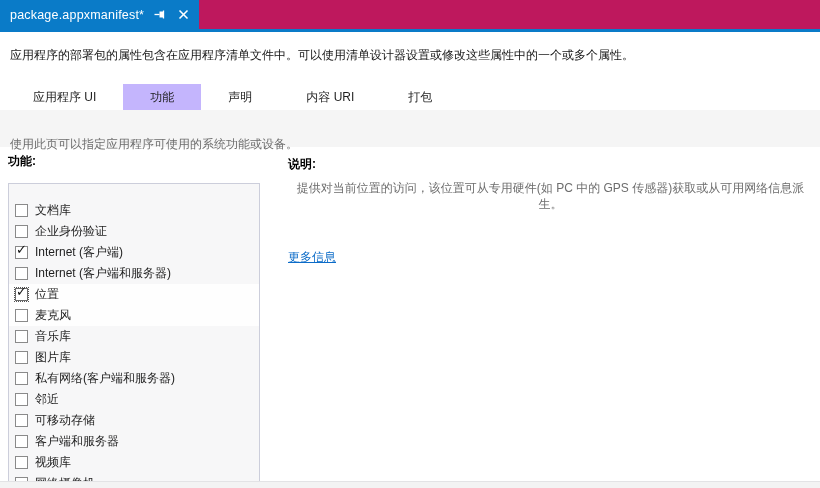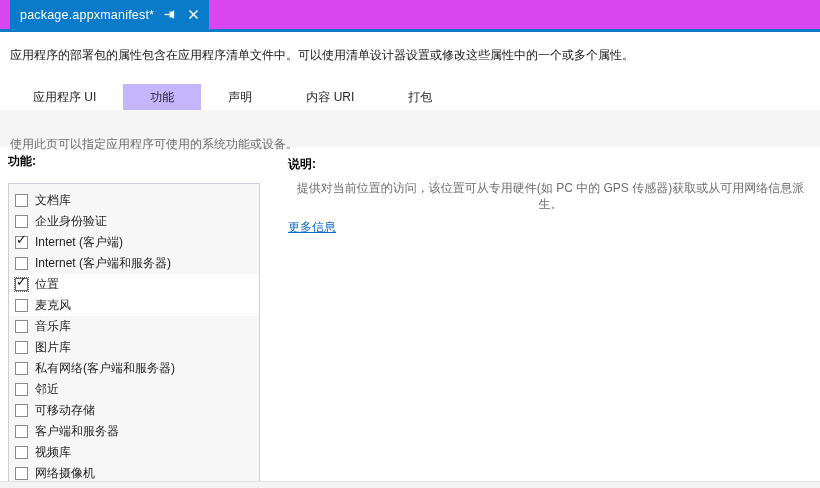--- a/index.html
+++ b/index.html
@@ -3,21 +3,21 @@
 <meta charset="utf-8">
 <style>
   * { margin:0; padding:0; box-sizing:border-box; }
   html,body { width:820px; height:488px; overflow:hidden; }
   body {
     font-family:"Liberation Sans","DejaVu Sans",sans-serif;
     font-size:12px; color:#1e1e1e; background:#ffffff; position:relative;
   }
 
   
-  .doc-tabbar { position:absolute; left:0; top:0; width:820px; height:29px; background:#d946ef;padding-left:10px; }
+  .doc-tabbar { position:absolute; left:0; top:0; width:820px; height:29px; background:#be185d; }
   .doc-tab {
     display:inline-flex; align-items:center; gap:9px; height:29px;
     background:#0a7bc8; color:#ffffff; padding:0 9px 0 10px; cursor:default;
   }
   .doc-tab-title { font-size:12.5px; letter-spacing:0.2px; }
   .doc-tab .ticon { display:inline-flex; align-items:center; justify-content:center; width:14px; height:14px; }
   .doc-tab .ticon svg { display:block; }
   .accent-line { position:absolute; left:0; top:29px; width:820px; height:3px; background:#0a7bc8; }
 
   
@@ -32,41 +32,41 @@
   .tabstrip .tab.active { background:#c4b5fd; }
 
   
   .hint-band { position:absolute; left:0; top:110px; width:820px; height:37px; background:#f5f5f5; }
   .hint-band .hint { position:absolute; left:10px; top:16px; line-height:37px; color:#6d6d6d; }
 
   
   .cap-label { position:absolute; left:8px; top:153px; font-weight:bold; color:#000; }
   .cap-list {
     position:absolute; left:8px; top:183px; width:252px; height:299px;
-    background:#f7f7f8; border:1px solid #cccedb; padding-top:6px; overflow:hidden;
+    background:#f7f7f8; border:1px solid #cccedb; padding-top:16px; overflow:hidden;
   }
   .cap-row { display:flex; align-items:center; height:21px; padding-left:6px; }
   .cap-row.hl { background:#fefefe; }
   .cbox {
     width:13px; height:13px; background:#ffffff; border:1px solid #8a8a8a;
     margin-right:7px; position:relative; flex:0 0 auto;
   }
   .cap-row.focused .cbox { outline:1px dotted #555; outline-offset:0px; border-color:#6a6a6a; }
   .cbox .check {
     position:absolute; left:0px; top:-4px; font-size:13px; font-weight:bold; color:#111;
     display:none; line-height:13px;
   }
   .cap-row.checked .cbox .check { display:block; }
   .cap-row .cap-text { white-space:nowrap; color:#1e1e1e; }
 
   
   .desc-panel { position:absolute; left:288px; top:156px; width:525px; }
   .desc-title { font-weight:bold; color:#000; margin-bottom:7px; }
   .desc-text { color:#6d6d6d; line-height:16px; margin-bottom:7px;text-align:center; }
-  .desc-link { color:#0c6cc8; text-decoration:underline; cursor:pointer; display:inline-block; }
+  .desc-link { color:#0c6cc8; text-decoration:underline; cursor:pointer; display:inline-block;margin-top:30px; }
 
   
   .bottom-bar { position:absolute; left:0; top:481px; width:820px; height:7px; background:#f3f3f3; border-top:1px solid #e3e3e5; }
 </style>
 </head>
 <body>
 
 <div class="doc-tabbar">
   <div class="doc-tab">
     <span class="doc-tab-title">package.appxmanifest*</span>

